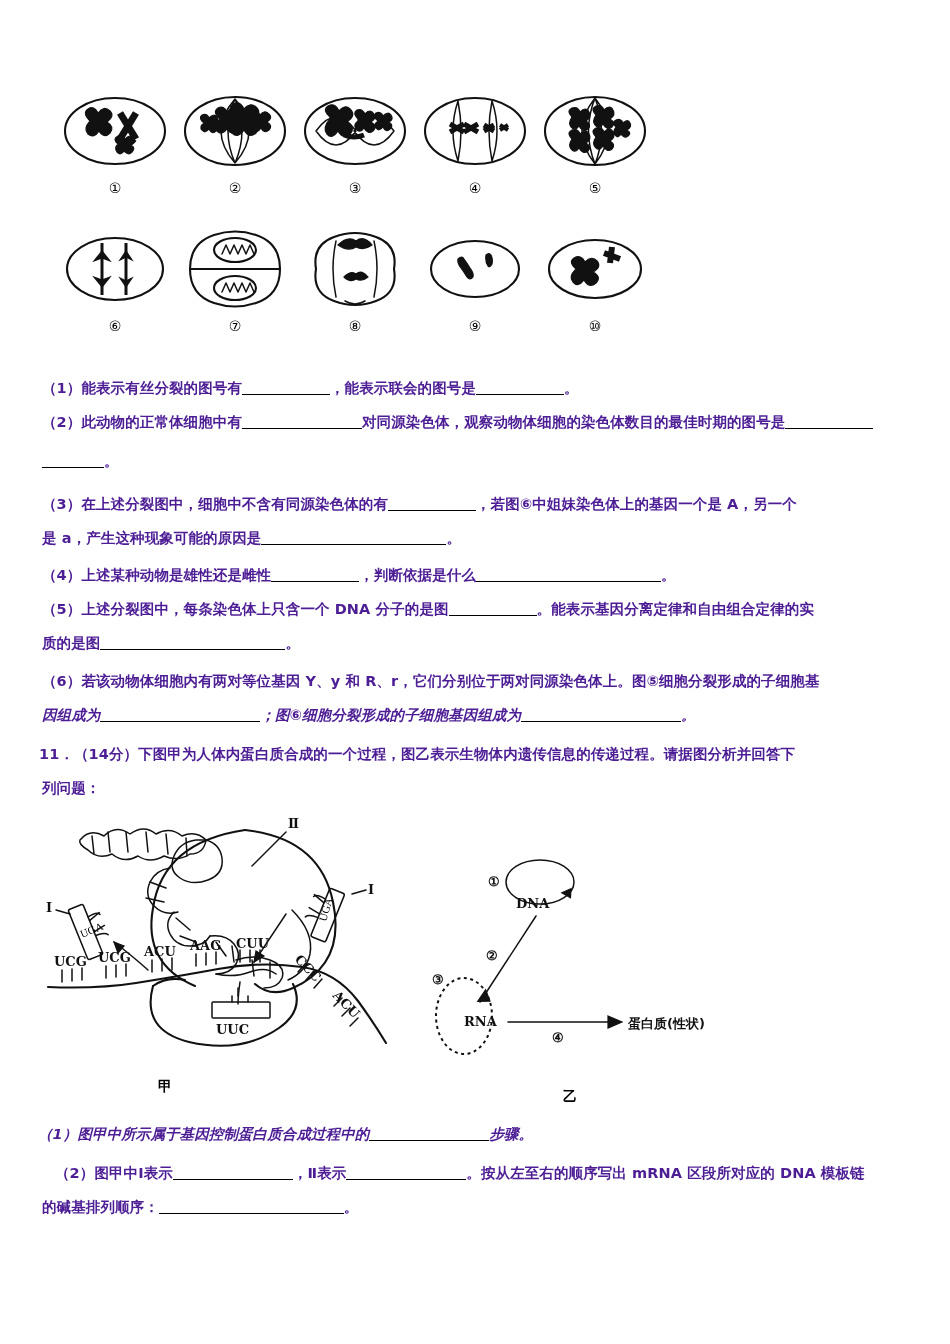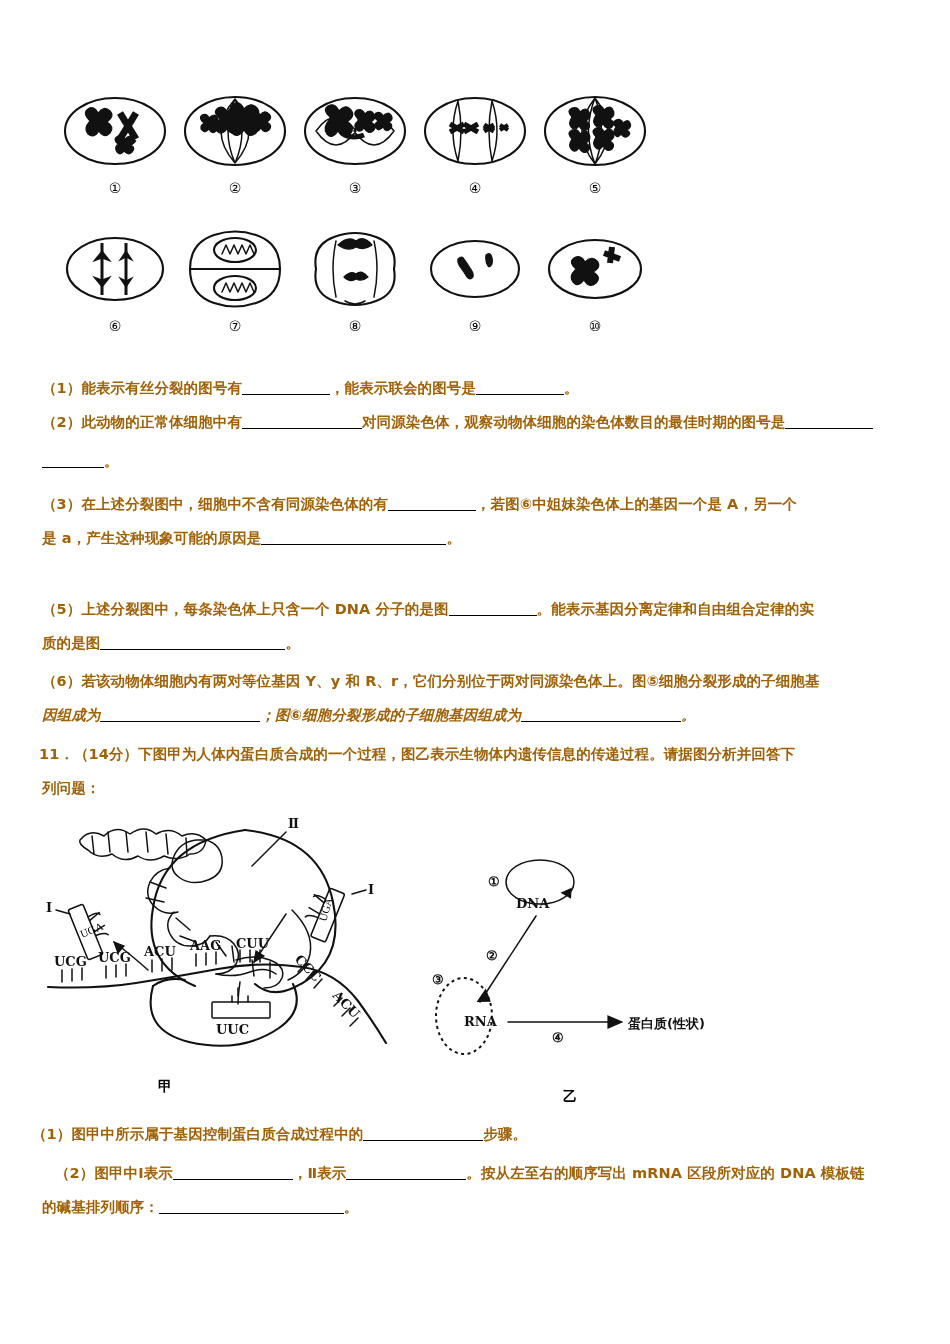--- a/index.html
+++ b/index.html
@@ -55,21 +55,21 @@
     letter-spacing: 0;
   }
 
   
   .qtext {
     position: absolute;
     font-family: "DejaVu Sans", "Liberation Sans", sans-serif;
     font-size: 14.5px;
     font-weight: bold;
     line-height: 34px;
-    color: #a16207;
+    color: #4c1d95;
     letter-spacing: 0.1px;
     white-space: nowrap;
   }
   .blank {
     display: inline-block;
     border-bottom: 1.6px solid #000;
     vertical-align: -2px;
   }
   .b-sm  { width: 62px; }
   .b-md  { width: 88px; }
@@ -294,20 +294,23 @@
   </div>
 
   <div class="qtext" style="left:42px; top:487px;">
     <span>（3）在上述分裂图中，细胞中不含有同源染色体的有</span><span class="blank b-md"></span><span>，若图⑥中姐妹染色体上的基因一个是 A，另一个</span>
   </div>
 
   <div class="qtext" style="left:42px; top:521px;">
     <span>是 a，产生这种现象可能的原因是</span><span class="blank b-xxl"></span><span>。</span>
   </div>
 
+  <div class="qtext" style="left:42px; top:558px;">
+    <span>（4）上述某种动物是雄性还是雌性</span><span class="blank b-md"></span><span>，判断依据是什么</span><span class="blank b-xxl"></span><span>。</span>
+  </div>
 
   <div class="qtext" style="left:42px; top:592px;">
     <span>（5）上述分裂图中，每条染色体上只含一个 DNA 分子的是图</span><span class="blank b-md"></span><span>。能表示基因分离定律和自由组合定律的实</span>
   </div>
 
   <div class="qtext" style="left:42px; top:626px;">
     <span>质的是图</span><span class="blank b-xxl"></span><span>。</span>
   </div>
 
   <div class="qtext" style="left:42px; top:664px;">
@@ -427,21 +430,21 @@
       <text class="lab" x="34" y="176">RNA</text>
 
       <path class="ink-thin" d="M78 172 l100 0"></path>
       <path class="ink-fill" d="M178 166 l14 6 l-14 6z"></path>
       <text class="lab" x="122" y="192">④</text>
       <text class="lab-cjk" x="198" y="178">蛋白质(性状)</text>
     </svg>
     <div class="fig-caption" style="left:100px; top:238px; width:80px;">乙</div>
   </div>
 
-  <div class="qtext" style="left:32px; top:1117px;">
+  <div class="qtext" style="left:38px; top:1117px;font-style:italic;">
     <span>（1）图甲中所示属于基因控制蛋白质合成过程中的</span><span class="blank b-lg"></span><span>步骤。</span>
   </div>
 
   <div class="qtext" style="left:42px; top:1156px;margin-left:13px;">
     <span>（2）图甲中Ⅰ表示</span><span class="blank b-lg"></span><span>，Ⅱ表示</span><span class="blank b-lg"></span><span>。按从左至右的顺序写出 mRNA 区段所对应的 DNA 模板链</span>
   </div>
 
   <div class="qtext" style="left:42px; top:1190px;">
     <span>的碱基排列顺序：</span><span class="blank b-xxl"></span><span>。</span>
   </div>

